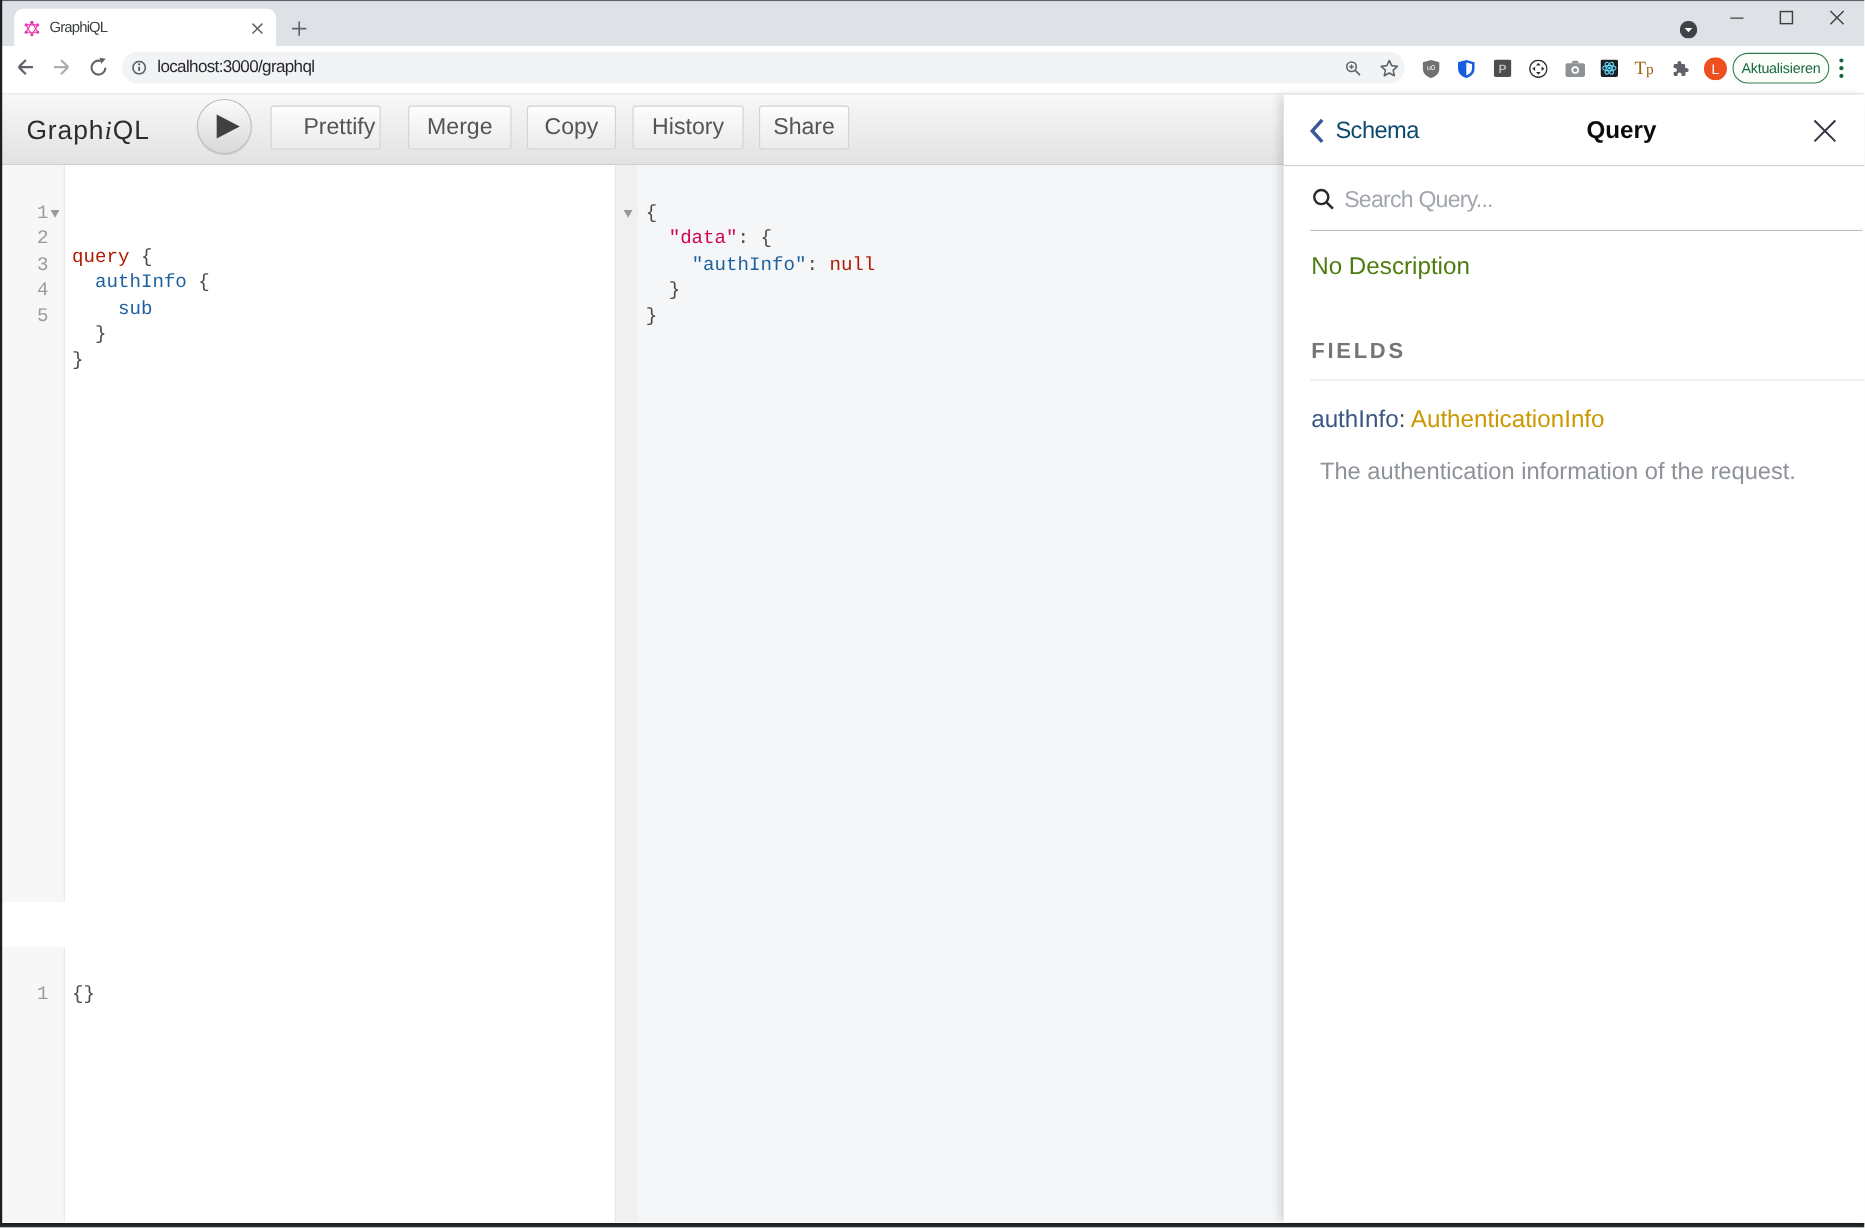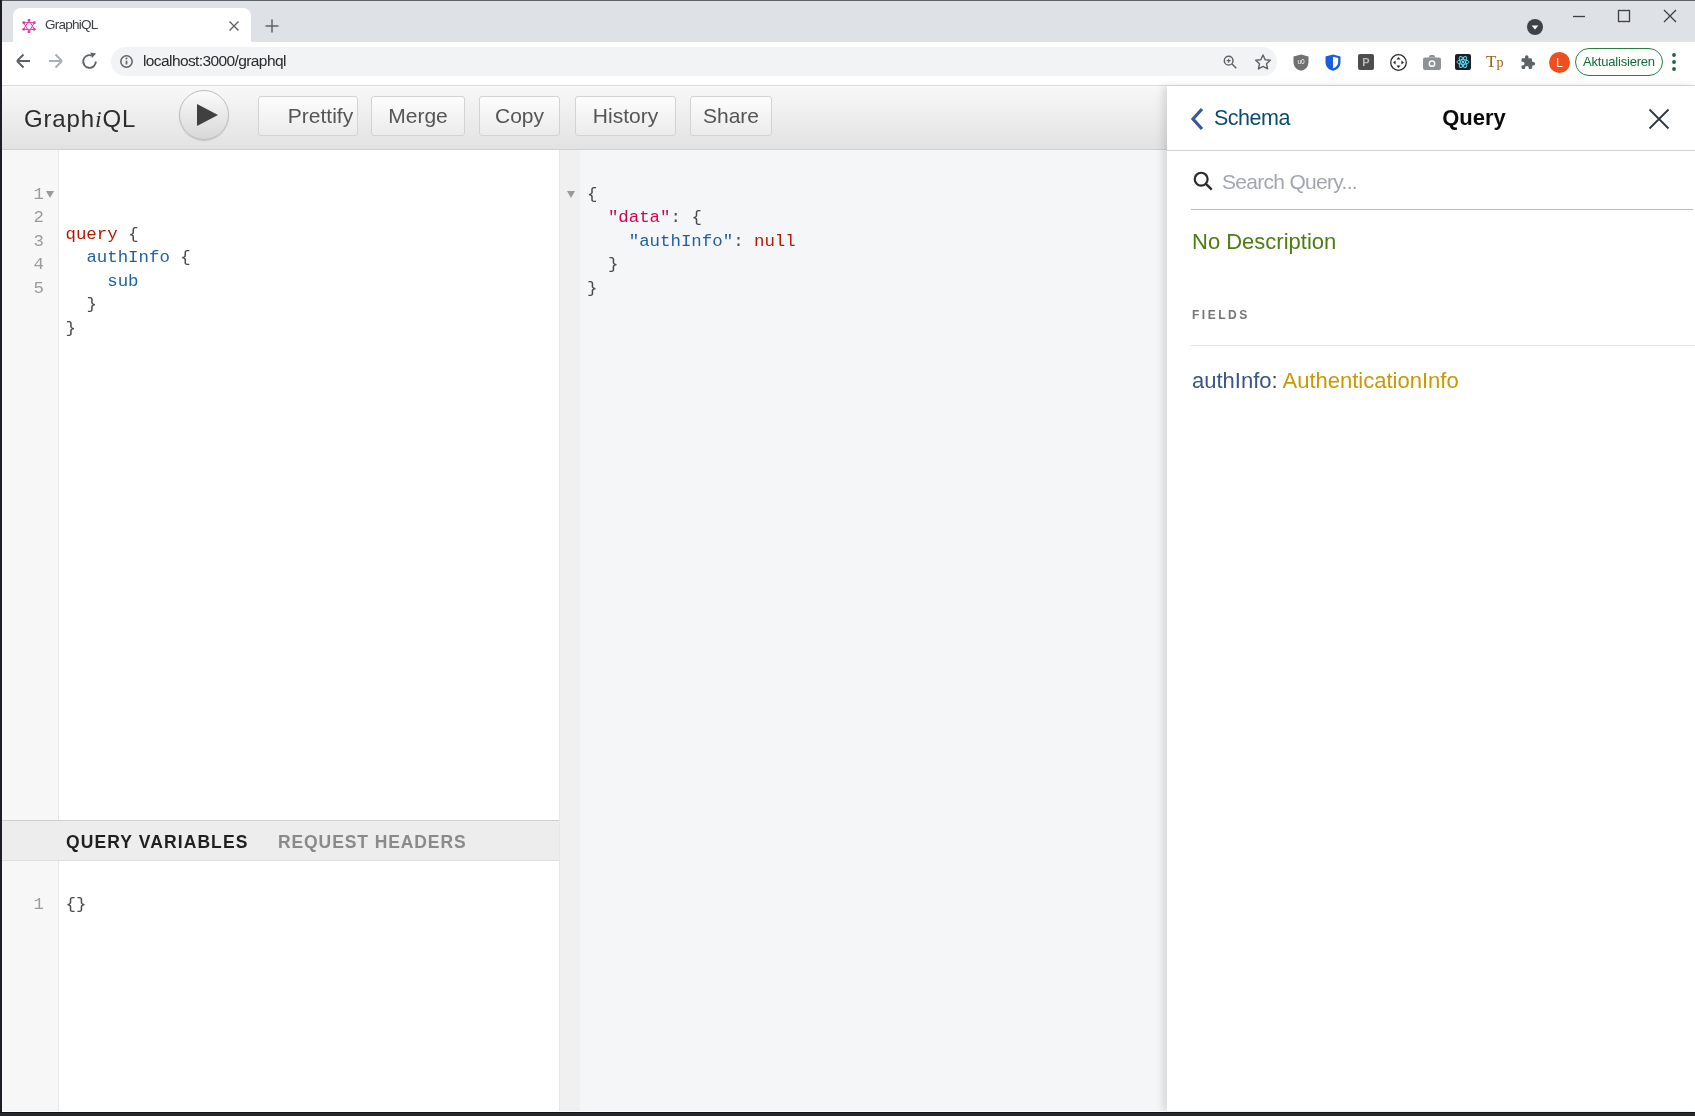--- a/index.html
+++ b/index.html
@@ -61,21 +61,21 @@
   #vgutter { left:2px; top:861px; width:57px; height:250px; background:#f7f7f7; border-right:1px solid #e7e7e7; }
 
   
   #sidebar { left:1167px; top:86px; width:528px; height:1025px; background:#fff; box-shadow:-4px 0 8px rgba(0,0,0,0.13); }
   #sb-head { position:absolute; left:0; top:0; width:528px; height:65px; border-bottom:1px solid #d0d0d0; }
   #sb-schema { position:absolute; left:47px; top:20px; font-size:21.5px; letter-spacing:-0.5px; color:#0c4a6e; }
   #sb-query { position:absolute; left:0; top:19px; width:614px; text-align:center; font-size:22px; font-weight:bold; color:#0b0b0b; }
   #sb-search-text { position:absolute; left:55px; top:84px; font-size:21px; letter-spacing:-0.7px; color:#a2a7ad; }
   #sb-search-line { position:absolute; left:24px; top:123px; width:502px; height:1px; background:#bdbdbd; }
   #sb-nodesc { position:absolute; left:25px; top:143px; font-size:22px; color:#4d7c0f; }
-  #sb-fields { position:absolute; left:25px; top:222px; font-size:12px; font-weight:bold; letter-spacing:2.5px; color:#757575; }
+  #sb-fields { position:absolute; left:25px; top:222px; font-size:20px; font-weight:bold; letter-spacing:2.5px; color:#757575; }
   #sb-fields-line { position:absolute; left:24px; top:259px; width:504px; height:1px; background:#e2e2e2; }
   #sb-field { position:absolute; left:25px; top:282px; font-size:22px; }
   #sb-field .fn { color:#3a5683; } #sb-field .tn { color:#CA9800; }
   #sb-desc { position:absolute; left:33px; top:330px; font-size:21.5px; color:#8e9299; }
 </style>
 </head>
 <body>
 <div id="win">
 
   <div id="tabbar" class="abs"></div>
@@ -185,40 +185,36 @@
   <div id="aktu" class="abs">Aktualisieren</div>
   <svg class="icon" width="6" height="20" viewBox="0 0 6 20" style="left:1671px;top:52px">
     <circle cx="3" cy="3" r="1.9" fill="#17693c"></circle>
       <circle cx="3" cy="10" r="1.9" fill="#17693c"></circle>
       <circle cx="3" cy="17" r="1.9" fill="#17693c"></circle>
   </svg>
 
   <div id="gtoolbar" class="abs"></div>
   <div id="gtitle" class="abs">Graph<i>i</i>QL</div>
   <div id="playbtn" class="abs"></div>
-  <div class="tbtn" style="left:258px;width:100px;padding-left:25px;">Prettify</div>
+  <div class="tbtn" style="left:246px;width:100px;padding-left:25px;">Prettify</div>
   <div class="tbtn" style="left:371px;width:94px;">Merge</div>
   <div class="tbtn" style="left:479px;width:81px;">Copy</div>
   <div class="tbtn" style="left:575px;width:101px;">History</div>
   <div class="tbtn" style="left:690px;width:82px;">Share</div>
 
   <div id="querypane" class="abs"></div>
   <div id="qgutter" class="abs"></div>
   <div class="nums abs" style="left:0;top:183px;">1<br>2<br>3<br>4<br>5</div>
   <div class="foldarrow" style="left:46px;top:191px;"></div>
   <pre class="code" style="left:65.5px;top:183px;margin-top:40px;"><span class="kw">query</span> <span class="pun">{</span>
   <span class="prop">authInfo</span> <span class="pun">{</span>
     <span class="prop">sub</span>
   <span class="pun">}</span>
 <span class="pun">}</span></pre>
 
-  <div id="varbar" class="abs">
-      <div class="t1">QUERY VARIABLES</div>
-      <div class="t2">REQUEST HEADERS</div>
-    </div>
   <div id="varpane" class="abs"></div>
   <div id="vgutter" class="abs"></div>
   <div class="nums abs" style="left:0;top:893px;">1</div>
   <pre class="code" style="left:65.5px;top:893px;"><span class="pun">{}</span></pre>
 
   <div id="divider" class="abs"></div>
   <div class="foldarrow" style="left:567px;top:191px;"></div>
   <div id="result" class="abs"></div>
   <pre class="code" style="left:587px;top:183px;"><span class="pun">{</span>
   <span class="def">"data"</span><span class="pun">:</span> <span class="pun">{</span>
@@ -239,17 +235,18 @@
     <svg class="icon" width="22" height="22" viewBox="0 0 24 24" style="left:25px;top:84px">
       <circle cx="10" cy="10" r="7" fill="none" stroke="#2b2b2b" stroke-width="2.4"></circle>
       <path d="M15.2 15.2 L21.5 21.5" stroke="#2b2b2b" stroke-width="2.6"></path>
     </svg>
     <div id="sb-search-text">Search Query...</div>
     <div id="sb-search-line"></div>
     <div id="sb-nodesc">No Description</div>
     <div id="sb-fields">FIELDS</div>
     <div id="sb-fields-line"></div>
     <div id="sb-field"><span class="fn">authInfo</span><span style="color:#444">: </span><span class="tn">AuthenticationInfo</span></div>
+    <div id="sb-desc">The authentication information of the request.</div>
   </div>
 
   <div id="leftedge" class="abs"></div>
   <div id="bottombar" class="abs"></div>
 </div>
 
 </body></html>

